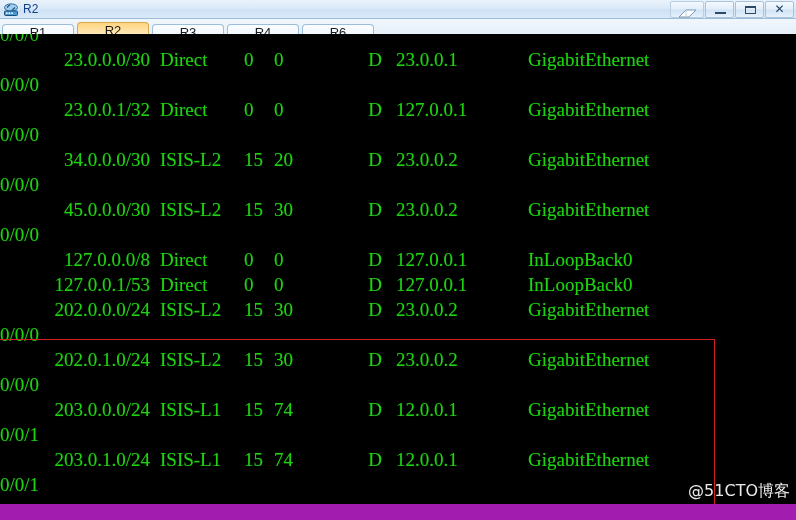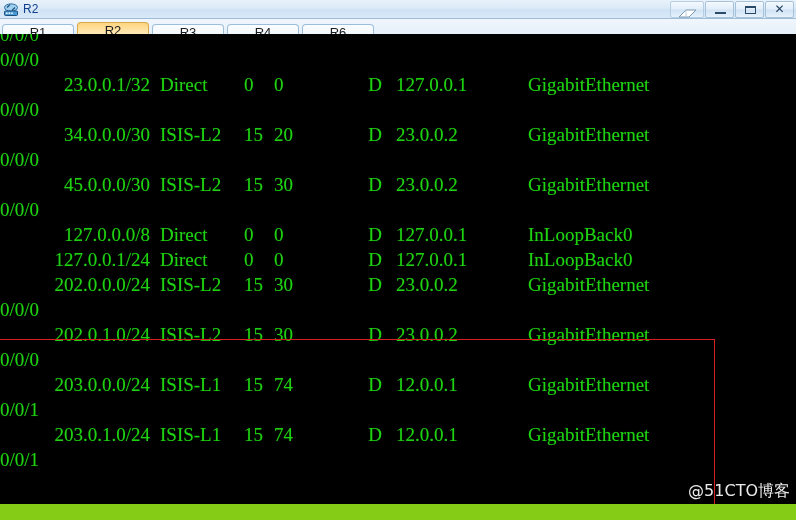--- a/index.html
+++ b/index.html
@@ -11,21 +11,21 @@
     width: 796px;
     height: 520px;
     overflow: hidden;
     font-family: "Liberation Sans", sans-serif;
   }
   #app {
     position: relative;
     width: 796px;
     height: 520px;
     overflow: hidden;
-    background: #84cc16;
+    background: #a21caf;
   }
 
   
   .titlebar {
     position: absolute;
     left: 0; top: 0;
     width: 796px;
     height: 19px;
     background: linear-gradient(to bottom, #e9f2fb 0%, #dbeaf8 45%, #cfe2f5 55%, #d9e9f8 100%);
     border-bottom: 1px solid #9dbcd8;
@@ -266,29 +266,30 @@
         <span>R4</span>
       </div>
       <div class="tab">
         <span>R6</span>
       </div>
     </div>
 
   <div class="terminal">
     <div class="term-inner" id="termlines">
         <div class="cutline">0/0/0</div>
+        <div class="line"><span class="c-dest">23.0.0.0/30</span><span class="c-proto">Direct</span><span class="c-pre">0</span><span class="c-cost">0</span><span class="c-flags">D</span><span class="c-nexthop">23.0.0.1</span><span class="c-iface">GigabitEthernet</span></div>
         <div class="line"><span class="cont">0/0/0</span></div>
         <div class="line"><span class="c-dest">23.0.0.1/32</span><span class="c-proto">Direct</span><span class="c-pre">0</span><span class="c-cost">0</span><span class="c-flags">D</span><span class="c-nexthop">127.0.0.1</span><span class="c-iface">GigabitEthernet</span></div>
         <div class="line"><span class="cont">0/0/0</span></div>
         <div class="line"><span class="c-dest">34.0.0.0/30</span><span class="c-proto">ISIS-L2</span><span class="c-pre">15</span><span class="c-cost">20</span><span class="c-flags">D</span><span class="c-nexthop">23.0.0.2</span><span class="c-iface">GigabitEthernet</span></div>
         <div class="line"><span class="cont">0/0/0</span></div>
         <div class="line"><span class="c-dest">45.0.0.0/30</span><span class="c-proto">ISIS-L2</span><span class="c-pre">15</span><span class="c-cost">30</span><span class="c-flags">D</span><span class="c-nexthop">23.0.0.2</span><span class="c-iface">GigabitEthernet</span></div>
         <div class="line"><span class="cont">0/0/0</span></div>
         <div class="line"><span class="c-dest">127.0.0.0/8</span><span class="c-proto">Direct</span><span class="c-pre">0</span><span class="c-cost">0</span><span class="c-flags">D</span><span class="c-nexthop">127.0.0.1</span><span class="c-iface">InLoopBack0</span></div>
-        <div class="line"><span class="c-dest">127.0.0.1/24</span><span class="c-proto">Direct</span><span class="c-pre">0</span><span class="c-cost">0</span><span class="c-flags">D</span><span class="c-nexthop">127.0.0.1</span><span class="c-iface">InLoopBack0</span></div>
+        <div class="line"><span class="c-dest">127.0.0.1/53</span><span class="c-proto">Direct</span><span class="c-pre">0</span><span class="c-cost">0</span><span class="c-flags">D</span><span class="c-nexthop">127.0.0.1</span><span class="c-iface">InLoopBack0</span></div>
         <div class="line"><span class="c-dest">202.0.0.0/24</span><span class="c-proto">ISIS-L2</span><span class="c-pre">15</span><span class="c-cost">30</span><span class="c-flags">D</span><span class="c-nexthop">23.0.0.2</span><span class="c-iface">GigabitEthernet</span></div>
         <div class="line"><span class="cont">0/0/0</span></div>
         <div class="line"><span class="c-dest">202.0.1.0/24</span><span class="c-proto">ISIS-L2</span><span class="c-pre">15</span><span class="c-cost">30</span><span class="c-flags">D</span><span class="c-nexthop">23.0.0.2</span><span class="c-iface">GigabitEthernet</span></div>
         <div class="line"><span class="cont">0/0/0</span></div>
         <div class="line"><span class="c-dest">203.0.0.0/24</span><span class="c-proto">ISIS-L1</span><span class="c-pre">15</span><span class="c-cost">74</span><span class="c-flags">D</span><span class="c-nexthop">12.0.0.1</span><span class="c-iface">GigabitEthernet</span></div>
         <div class="line"><span class="cont">0/0/1</span></div>
         <div class="line"><span class="c-dest">203.0.1.0/24</span><span class="c-proto">ISIS-L1</span><span class="c-pre">15</span><span class="c-cost">74</span><span class="c-flags">D</span><span class="c-nexthop">12.0.0.1</span><span class="c-iface">GigabitEthernet</span></div>
         <div class="line"><span class="cont">0/0/1</span></div>
       </div>
     <div class="redbox"></div>

